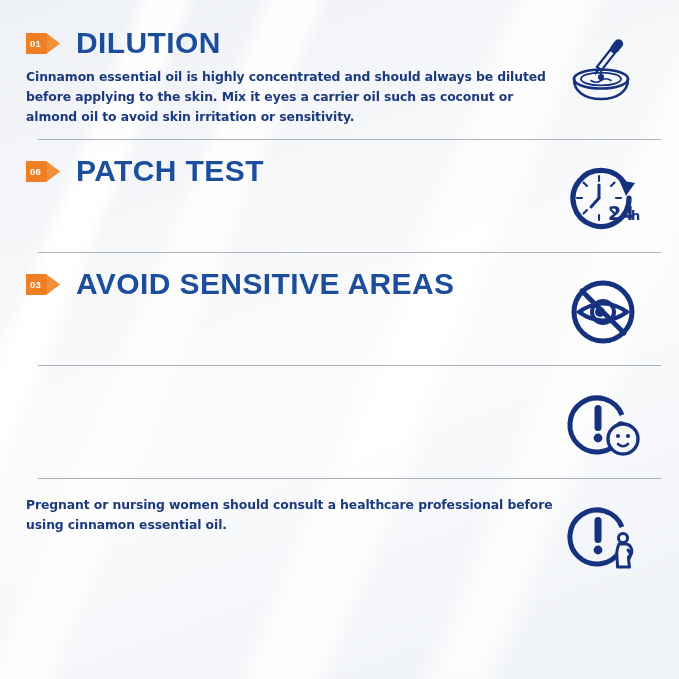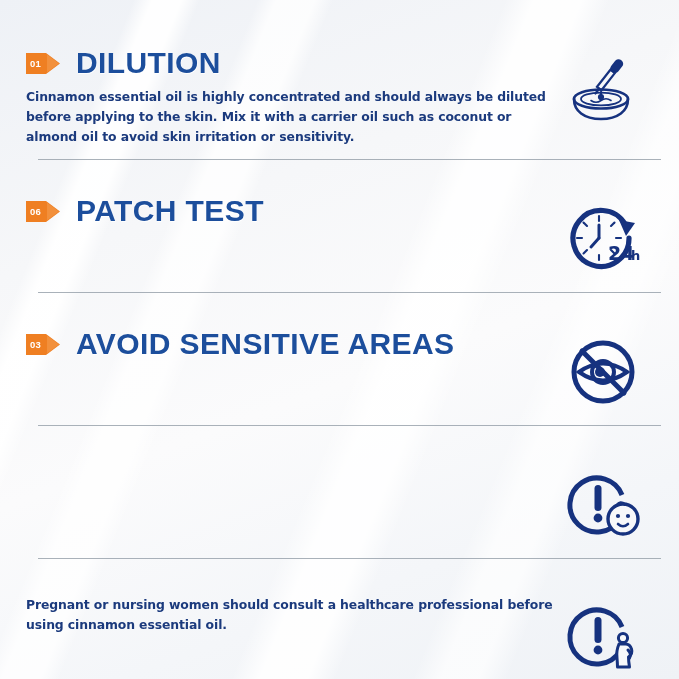--- a/index.html
+++ b/index.html
@@ -37,21 +37,20 @@
   .section {
     position: relative;
     box-sizing: border-box;
   }
 
   .section-inner {
     position: relative;
     min-height: 84px;
     padding-right: 104px;
     box-sizing: border-box;
-    margin-top: 20px;
   }
 
   .heading-row {
     display: flex;
     align-items: center;
     gap: 10px;
     margin-bottom: 9px;
   }
 
   .badge {
@@ -130,21 +129,21 @@
         <div class="heading-row">
           <div class="badge">
             <svg width="40" height="25" viewBox="0 0 40 25" class="icon-svg">
               <polygon points="0,2 20,2 34,12.5 20,23 0,23" fill="#ef7f22"></polygon>
               <polygon points="21,3.5 33,12.5 21,21.5" fill="#f2903c"></polygon>
             </svg>
             <span class="badge-num">01</span>
           </div>
           <div class="heading">DILUTION</div>
         </div>
-        <div class="body-text">Cinnamon essential oil is highly concentrated and should always be diluted before applying to the skin. Mix it with a carrier oil such as coconut or almond oil to avoid skin irritation or sensitivity.</div>
+        <div class="body-text">Cinnamon essential oil is highly concentrated and should always be diluted before applying to the skin. Mix it eyes a carrier oil such as coconut or almond oil to avoid skin irritation or sensitivity.</div>
 
         <div class="icon-slot">
           <svg width="80" height="72" viewBox="0 0 80 72" class="icon-svg">
             <g fill="none" stroke="#16327f" stroke-width="2.6" stroke-linecap="round" stroke-linejoin="round">
               <ellipse cx="38" cy="44" rx="27" ry="9.5"></ellipse>
               <path d="M11 44 C11 56 21 64 38 64 C55 64 65 56 65 44"></path>
               <ellipse cx="38" cy="44" rx="20" ry="6.4" stroke-width="1.8"></ellipse>
               <path d="M28 45.5 q5 3.5 10 0 t10 0" stroke-width="1.6"></path>
               <path d="M38 42 l0 -5" stroke-width="2.2"></path>
             </g>

